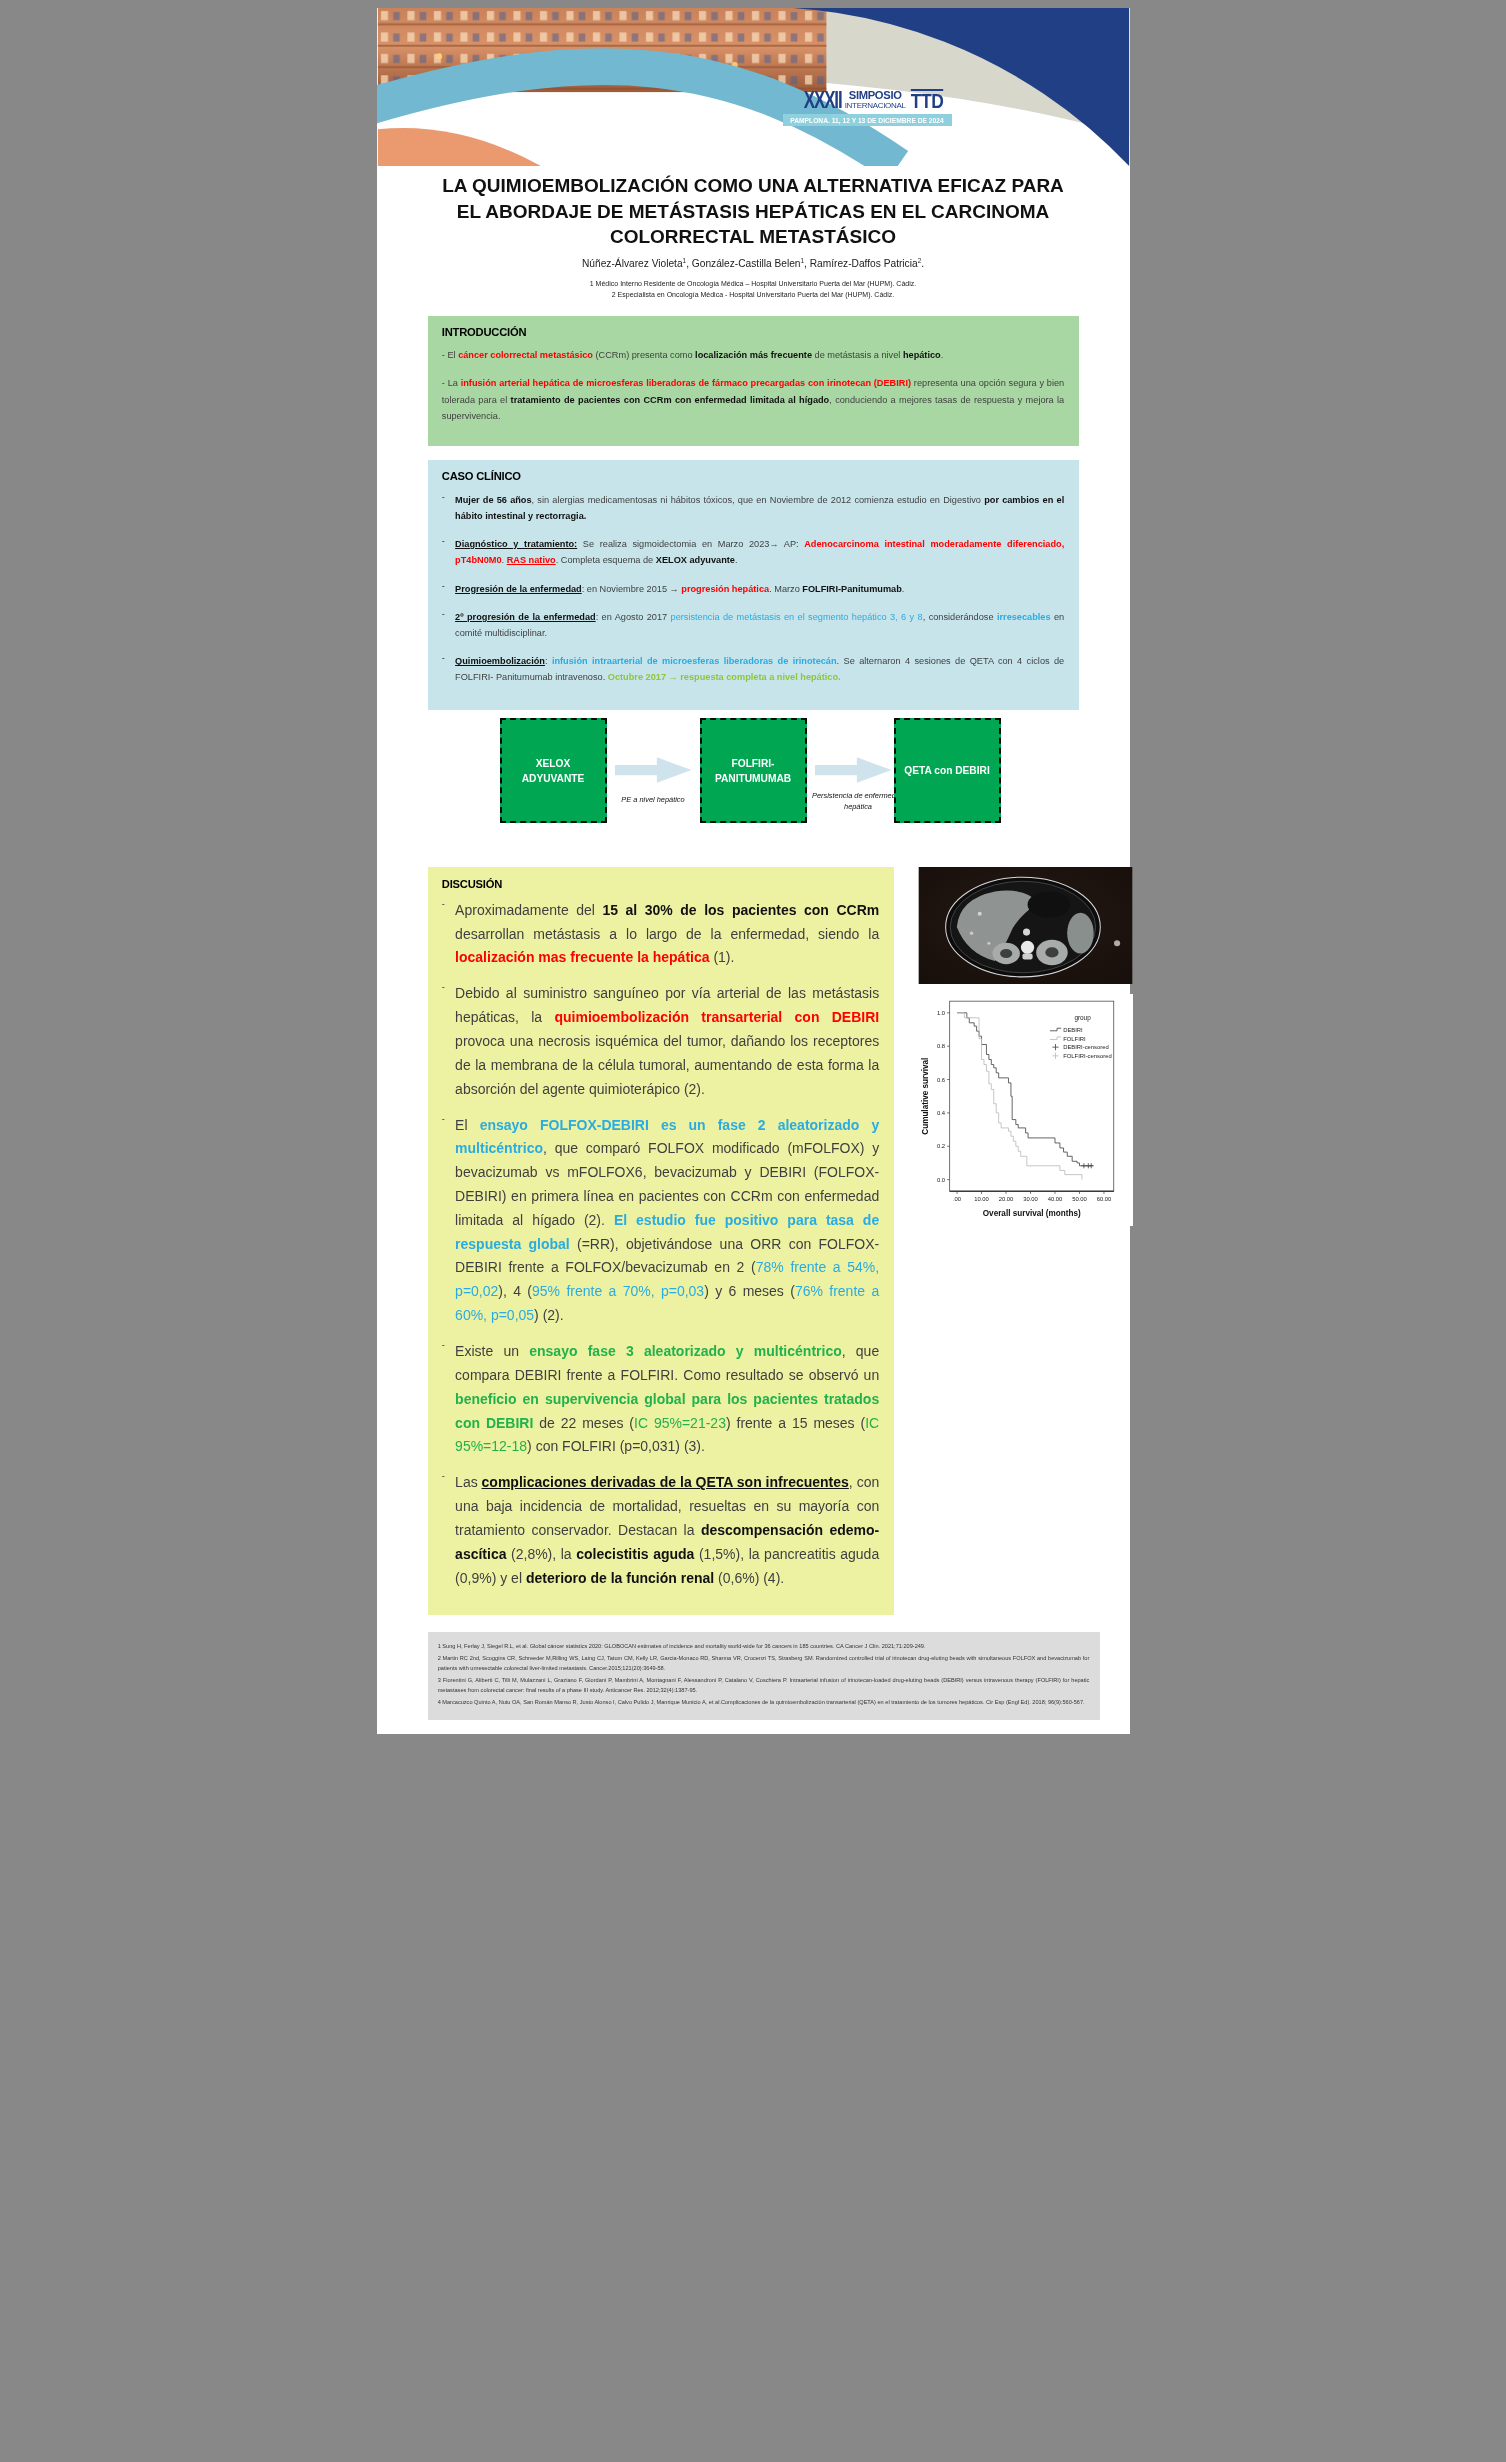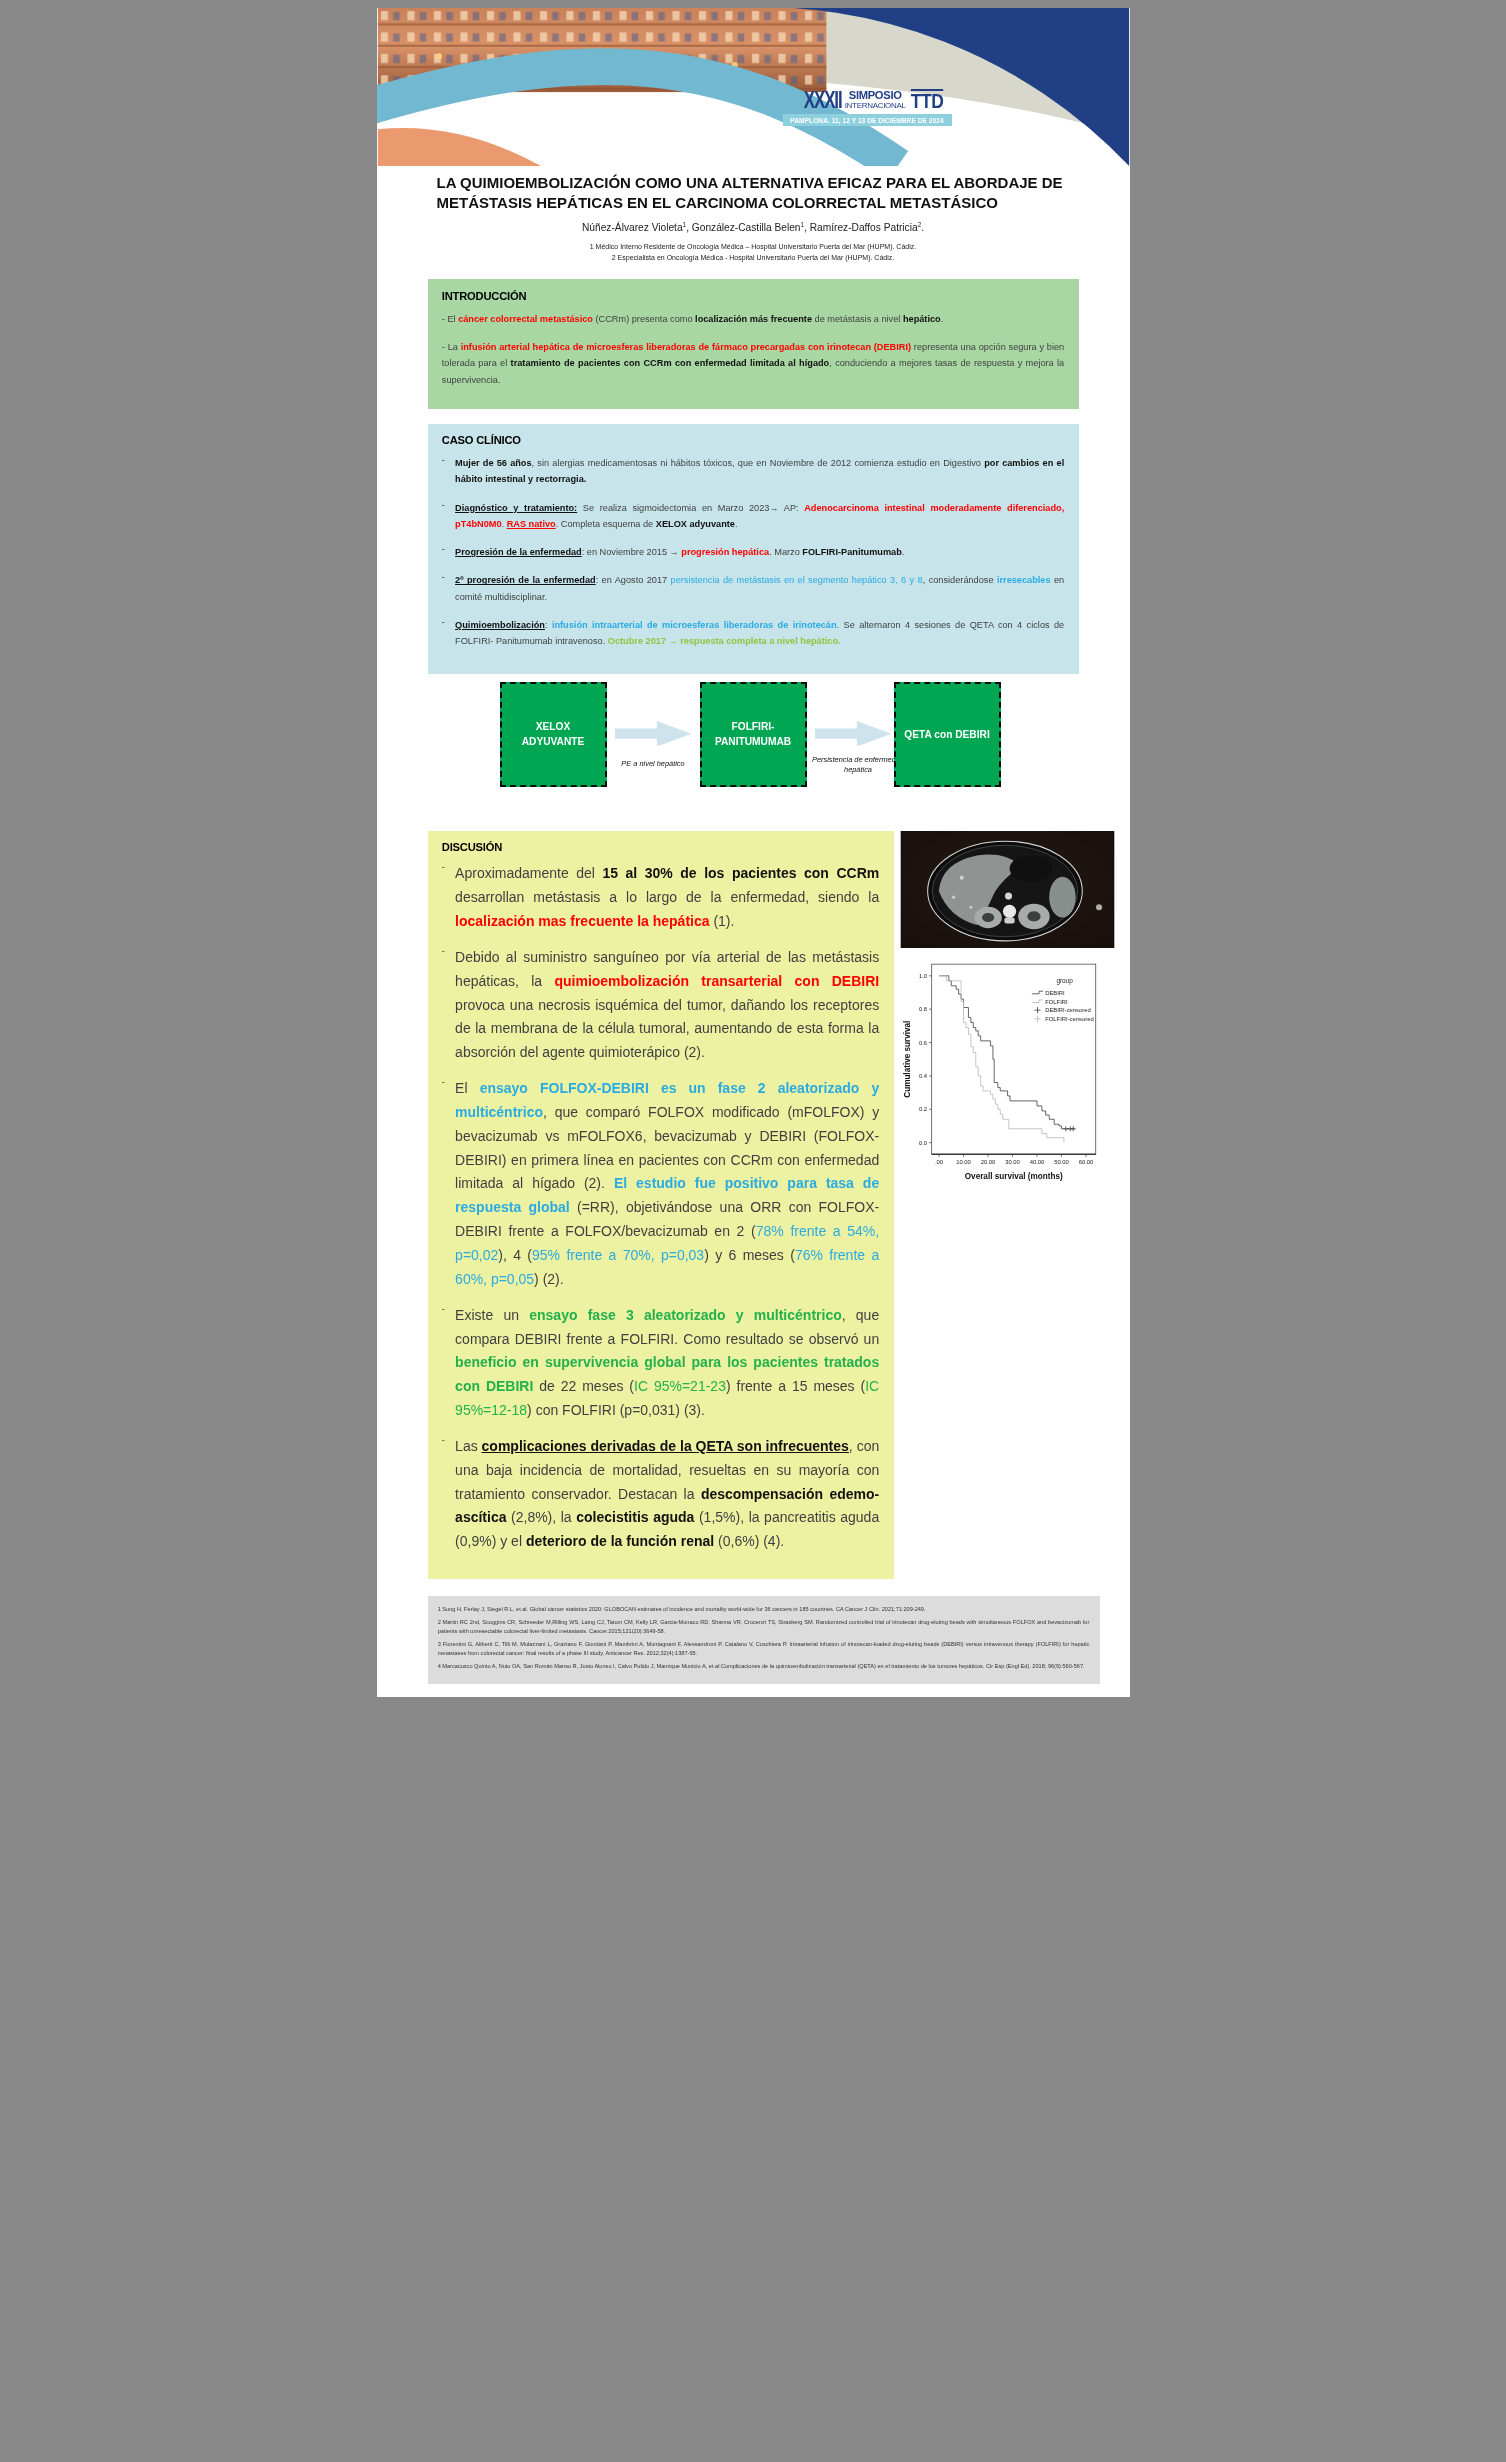--- a/index.html
+++ b/index.html
@@ -12,21 +12,21 @@
   .logo-block { position:absolute; left:406px; top:81px; width:169px; }
   .logo-row { display:flex; align-items:center; justify-content:center; gap:3.6px; }
   .logo-xxxii { color:#203f85; font-weight:900; font-size:23.5px; letter-spacing:-1.5px; transform:scaleX(.72); transform-origin:right; line-height:.9; }
   .logo-mid { border-left:0; text-align:center; }
   .logo-mid .l1 { color:#203f85; font-weight:700; font-size:11.2px; letter-spacing:-0.3px; line-height:1; }
   .logo-mid .l2 { color:#203f85; font-weight:500; font-size:8px; letter-spacing:-0.3px; line-height:1.15; }
   .logo-ttd { color:#203f85; font-weight:900; font-size:19.4px; letter-spacing:-0.5px; border-top:2.6px solid #203f85; line-height:1.05; transform:scaleX(.9); }
   .banner { margin-top:2.6px; background:#8ed0de; color:#ffffff; font-weight:700; font-size:6.7px; text-align:center; padding:2.6px 1px; letter-spacing:0; white-space:nowrap; }
 
   
-  .title { width:633px; margin:7.2px auto 0; text-align:left; font-size:15px; font-weight:700; color:#111; line-height:1.35; }
+  .title { width:633px; margin:7.2px auto 0; text-align:center; font-size:19px; font-weight:700; color:#111; line-height:1.35; }
   .authors { text-align:center; margin-top:7.2px; font-size:10.2px; color:#222; }
   .authors .sup { vertical-align:super; font-size:62%; }
   .affiliations { text-align:center; margin-top:9.2px; font-size:7px; color:#222; line-height:1.55; }
 
   
   .box { margin:0 51px 0 51px; padding:10.2px 14.3px 12.3px; }
   .box h2 { font-size:11.2px; font-weight:800; color:#000; letter-spacing:-0.2px; margin-bottom:9.2px; }
   .intro { background:#a8d7a3; margin-top:15.3px; min-height:130px; }
   .caso  { background:#c7e4ea; margin-top:14.3px; min-height:227px; }
   .disc  { background:#edf2a2; }
@@ -48,21 +48,21 @@
           display:flex; align-items:center; justify-content:center; text-align:center;
           color:#fff; font-weight:700; font-size:10.2px; line-height:1.5; padding:4.1px; }
   .fbox.b1 { left:123px; } .fbox.b2 { left:323px; } .fbox.b3 { left:517px; }
   .farrow { position:absolute; top:39px; width:77px; height:25.5px; background:#cfe3ec;
             clip-path:polygon(0 30%, 55% 30%, 55% 0, 100% 50%, 55% 100%, 55% 70%, 0 70%); }
   .farrow.a1 { left:238px; } .farrow.a2 { left:438px; }
   .flabel { position:absolute; font-style:italic; font-size:7.4px; color:#111; text-align:center; width:107px; line-height:1.4; }
   .flabel.l1 { left:223px; top:77px; } .flabel.l2 { left:428px; top:73px; }
 
   
-  .disc-row { display:flex; gap:6px; margin:30px 14.3px 0 51px; align-items:flex-start; }
+  .disc-row { display:flex; gap:24px; margin:30px 14.3px 0 51px; align-items:flex-start; }
   .disc { flex:0 0 466px; min-height:361px; }
   .right-col { flex:1; }
   .ct-wrap { width:215px; }
   .km-wrap { margin-top:7.2px; margin-left:2px; background:#fff; }
 
   
   .refs { margin:17.4px 30px 0 51px; background:#dcdcdc; padding:9.2px 10.2px; }
   .ref-item { display:flex; margin-bottom:3.6px; }
   .ref-item .item-body { font-size:5.6px; line-height:1.65; color:#333; text-align:justify; }
 </style>

